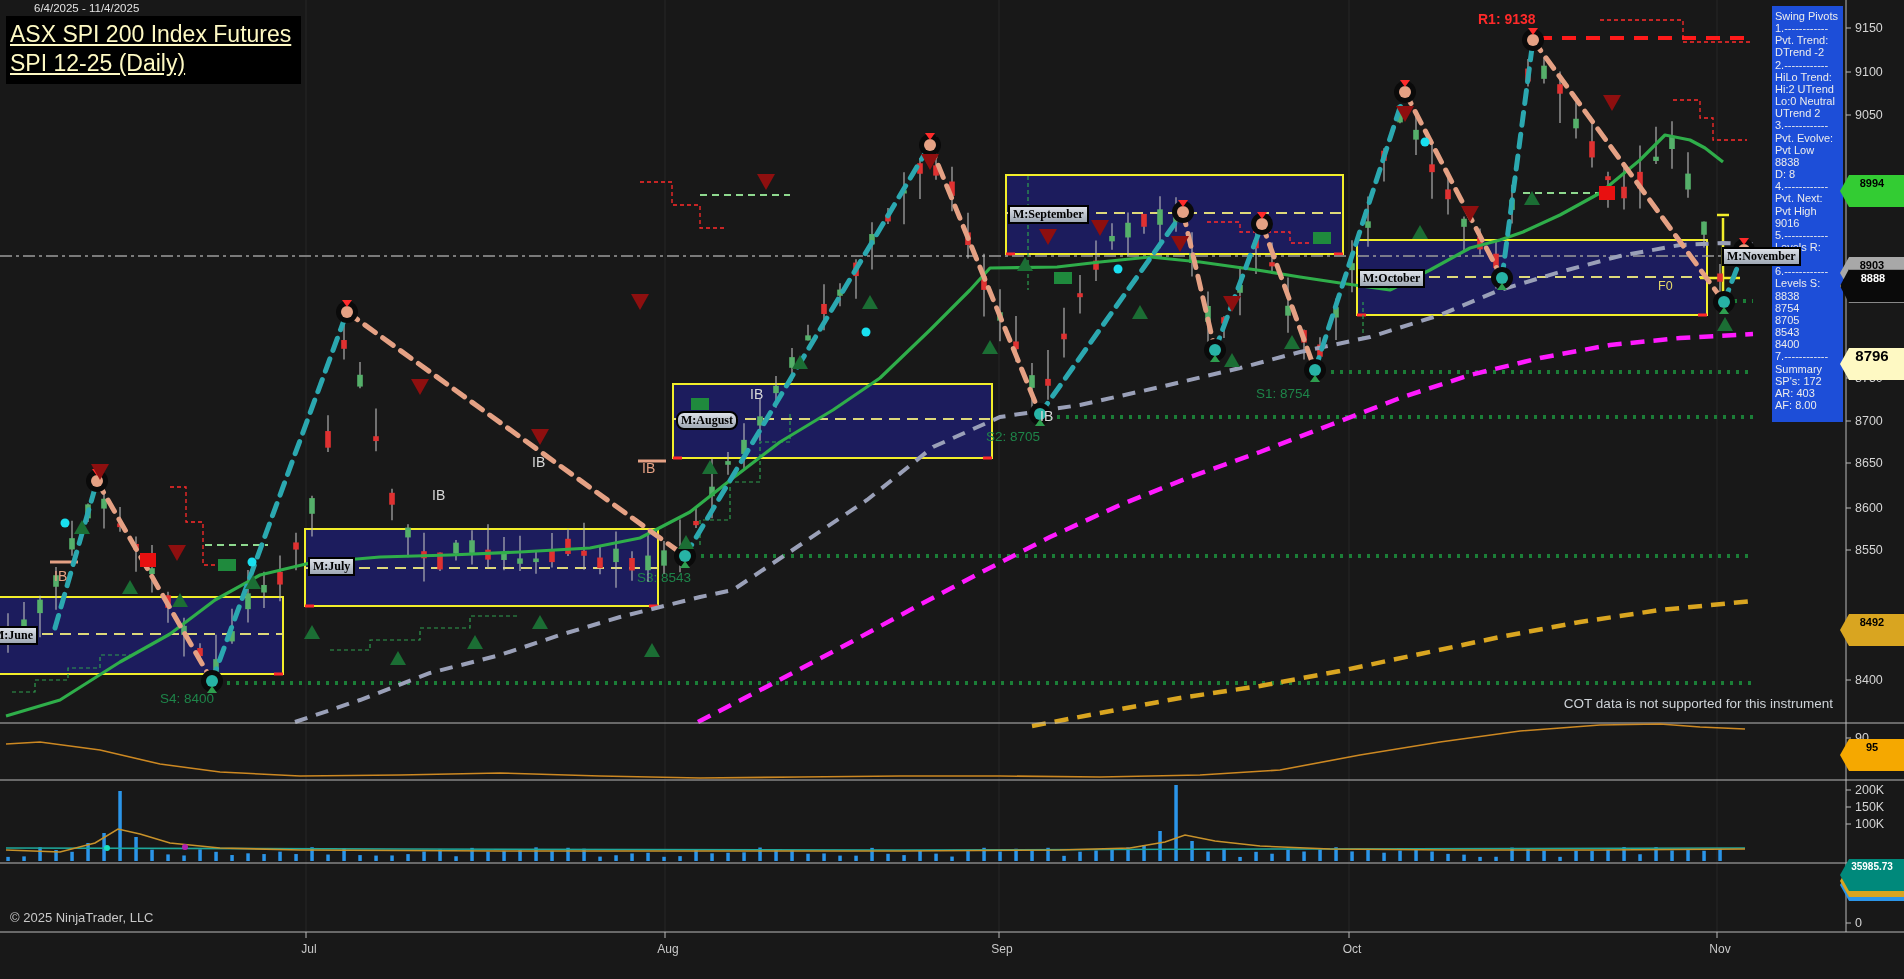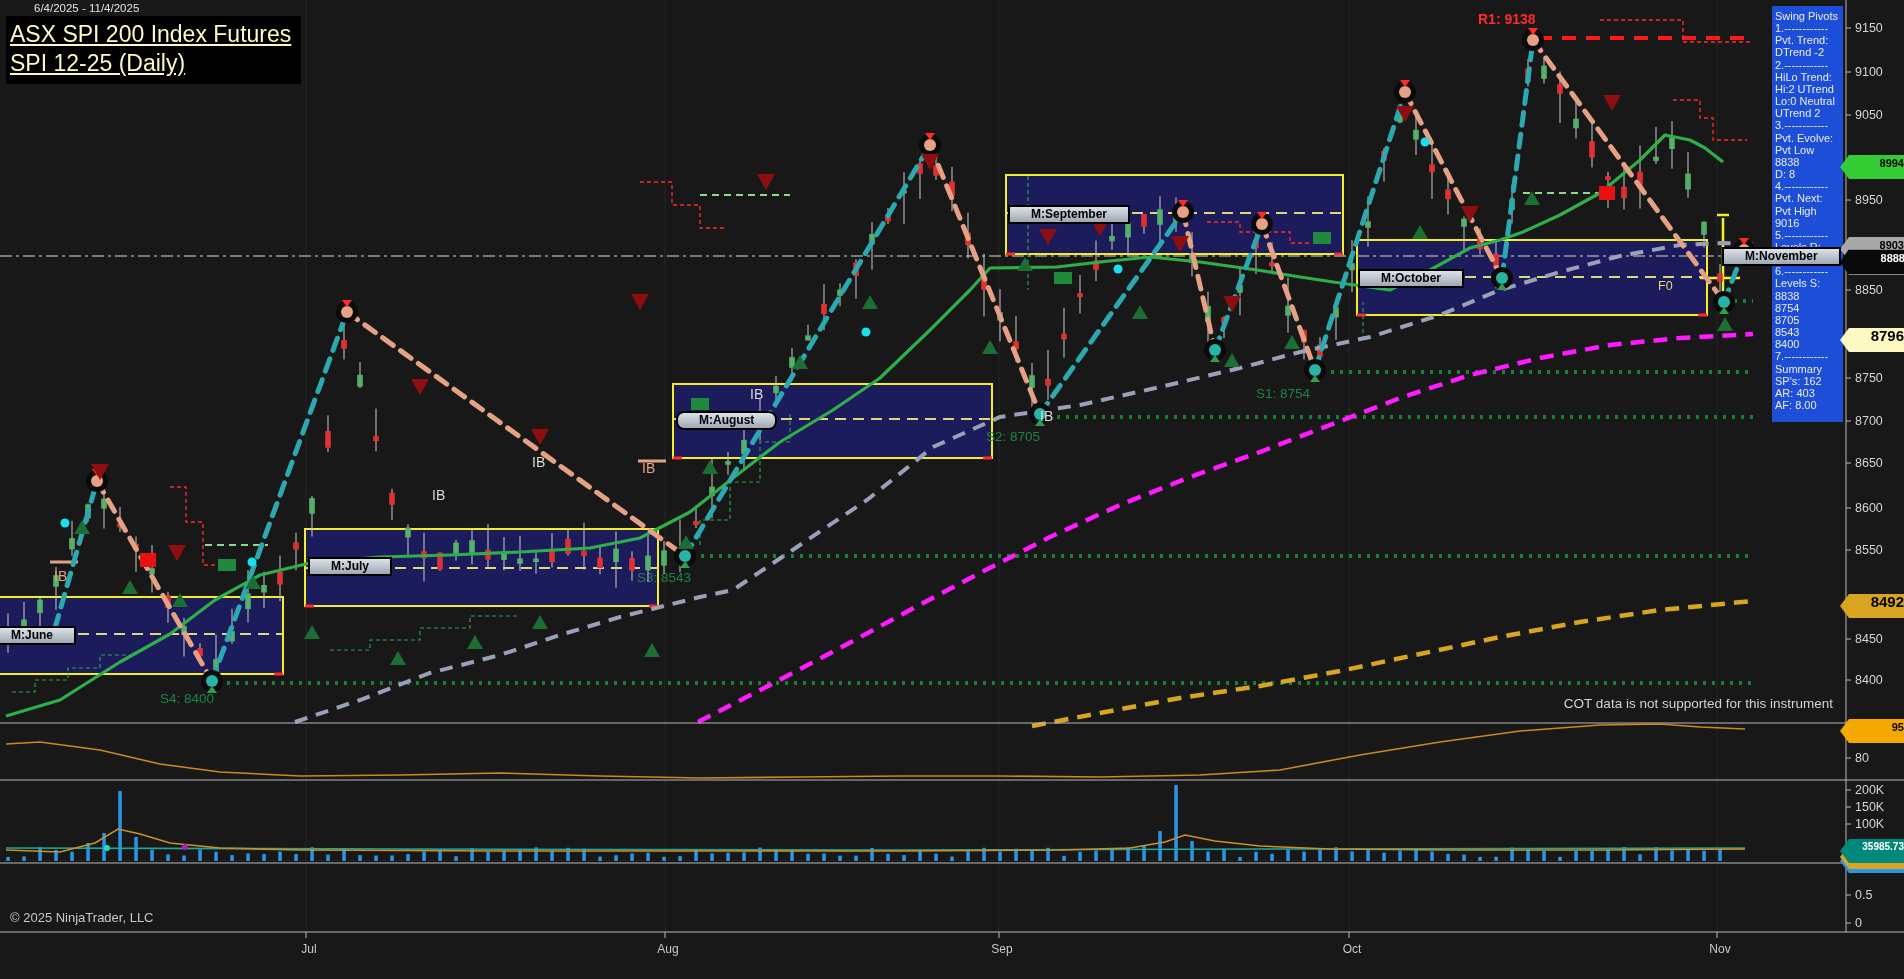--- a/index.html
+++ b/index.html
@@ -6,25 +6,25 @@
   #app{position:relative;width:1904px;height:979px;background:#181818;overflow:hidden;
        font-family:"Liberation Sans",sans-serif;}
   svg text{font-family:"Liberation Sans",sans-serif;}
   #title-block{position:absolute;left:6px;top:16px;background:#000;color:#fef9c3;
        padding:4px 10px 6px 4px;font-size:23px;line-height:29px;z-index:30;text-decoration:underline;}
   #date-range{position:absolute;left:10px;top:2px;color:#e2e2e2;font-size:11.5px;z-index:30;padding-left:24px;}
   #side-panel{position:absolute;left:1772px;top:6px;width:68px;height:408px;background:#1d4ed8;
        color:#ececec;font-size:11px;line-height:12.15px;padding:4px 0 4px 3px;z-index:20;
        white-space:nowrap;overflow:hidden;}
   .month-label{position:absolute;background:linear-gradient(#dde1e8,#9fa8b4);border:2px solid #000;
-       color:#000;font-family:Liberation Sans, sans-serif;font-size:12px;font-weight:bold;
-       padding:0 21px;line-height:15px;z-index:25;white-space:nowrap;}
-  .px-badge{position:absolute;height:24px;line-height:16px;font-size:11px;font-weight:bold;
-       text-align:right;clip-path:polygon(0 50%,9px 0,100% 0,100% 100%,9px 100%);
-       width:64px;z-index:22;}
+       color:#000;font-family:Liberation Serif, serif;font-size:12px;font-weight:bold;
+       padding:0 3px;line-height:15px;z-index:25;white-space:nowrap;}
+  .px-badge{position:absolute;height:32px;line-height:16px;font-size:11px;font-weight:bold;
+       text-align:center;clip-path:polygon(0 50%,9px 0,100% 0,100% 100%,9px 100%);
+       width:64px;z-index:22;margin-top:20px;}
   #status-bar{position:absolute;left:0;top:958px;width:1904px;height:21px;background:#1d1d1d;
        border-top:1px solid #303030;z-index:30;}
   #instrument-tab{position:absolute;left:7px;top:5px;color:#b9b9b9;font-size:11.5px;}
   #nt-logo{position:absolute;right:8px;top:3px;color:#e8472b;font-size:15px;font-weight:800;
        letter-spacing:.5px;}
   #bottom-strip{position:absolute;left:0;bottom:0;width:100%;height:3px;background:#27496e;}
 </style>
 </head>
 <body>
 
@@ -619,33 +619,33 @@
       <div>9138</div>
       <div>6.------------</div>
       <div>Levels S:</div>
       <div>8838</div>
       <div>8754</div>
       <div>8705</div>
       <div>8543</div>
       <div>8400</div>
       <div>7.------------</div>
       <div>Summary</div>
-      <div>SP's: 162</div>
+      <div>SP's: 172</div>
       <div>AR: 403</div>
       <div>AF: 8.00</div>
     </div>
 
 <div class="month-label" style="left: -12px; top: 626px;">M:June</div>
     <div class="month-label" style="left: 308px; top: 557px;">M:July</div>
     <div class="month-label" style="left: 676px; top: 411px; border-radius: 8px;">M:August</div>
     <div class="month-label" style="left: 1008px; top: 205px;">M:September</div>
     <div class="month-label" style="left: 1358px; top: 269px;">M:October</div>
     <div class="month-label" style="left: 1722px; top: 247px; z-index: 26;">M:November</div>
     <div class="px-badge" style="left: 1840px; top: 155px; background: rgb(51, 204, 51); color: rgb(0, 0, 0); z-index: 22; border: none; font-size: 11px;">8994</div>
     <div class="px-badge" style="left: 1840px; top: 237px; background: rgb(168, 168, 168); color: rgb(0, 0, 0); z-index: 22; border: none; font-size: 11px;">8903</div>
     <div class="px-badge" style="left: 1840px; top: 249px; background: rgb(10, 10, 10); color: rgb(255, 255, 255); z-index: 22; border: 1px solid rgb(136, 136, 136); font-size: 11px;">8888</div>
     <div class="px-badge" style="left: 1840px; top: 328px; background: #fef9c3; color: rgb(0, 0, 0); z-index: 22; border: none; font-size: 15px;">8796</div>
-    <div class="px-badge" style="left: 1840px; top: 594px; background: rgb(217, 165, 32); color: rgb(0, 0, 0); z-index: 22; border: none; font-size: 15px;">8492</div>
+    <div class="px-badge" style="left: 1840px; top: 594px; background: rgb(217, 165, 32); color: rgb(0, 0, 0); z-index: 22; border: none; font-size: 11px;">8492</div>
     <div class="px-badge" style="left: 1840px; top: 719px; background: rgb(245, 168, 0); color: rgb(0, 0, 0); z-index: 22; border: none; font-size: 11px;">95</div>
     <div class="px-badge" style="left: 1840px; top: 849px; background: rgb(43, 149, 232); color: rgb(255, 255, 255); z-index: 21; border: none; font-size: 11px;">3364</div>
     <div class="px-badge" style="left: 1840px; top: 845px; background: rgb(217, 165, 32); color: rgb(0, 0, 0); z-index: 22; border: none; font-size: 11px;"></div>
     <div class="px-badge" style="left: 1840px; top: 839px; background: rgb(0, 137, 123); color: rgb(255, 255, 255); z-index: 23; border: none; font-size: 10px;">35985.73</div>
   </div>
 
 </body></html>

